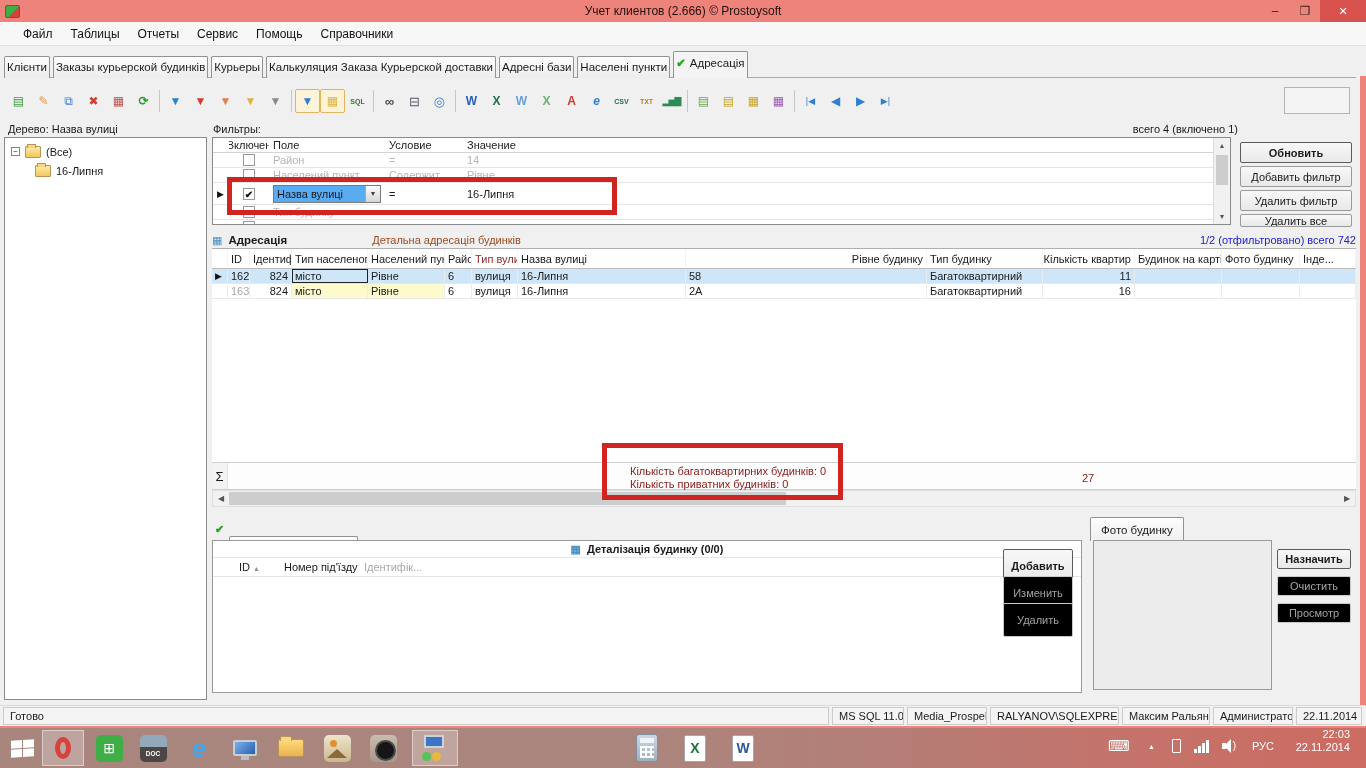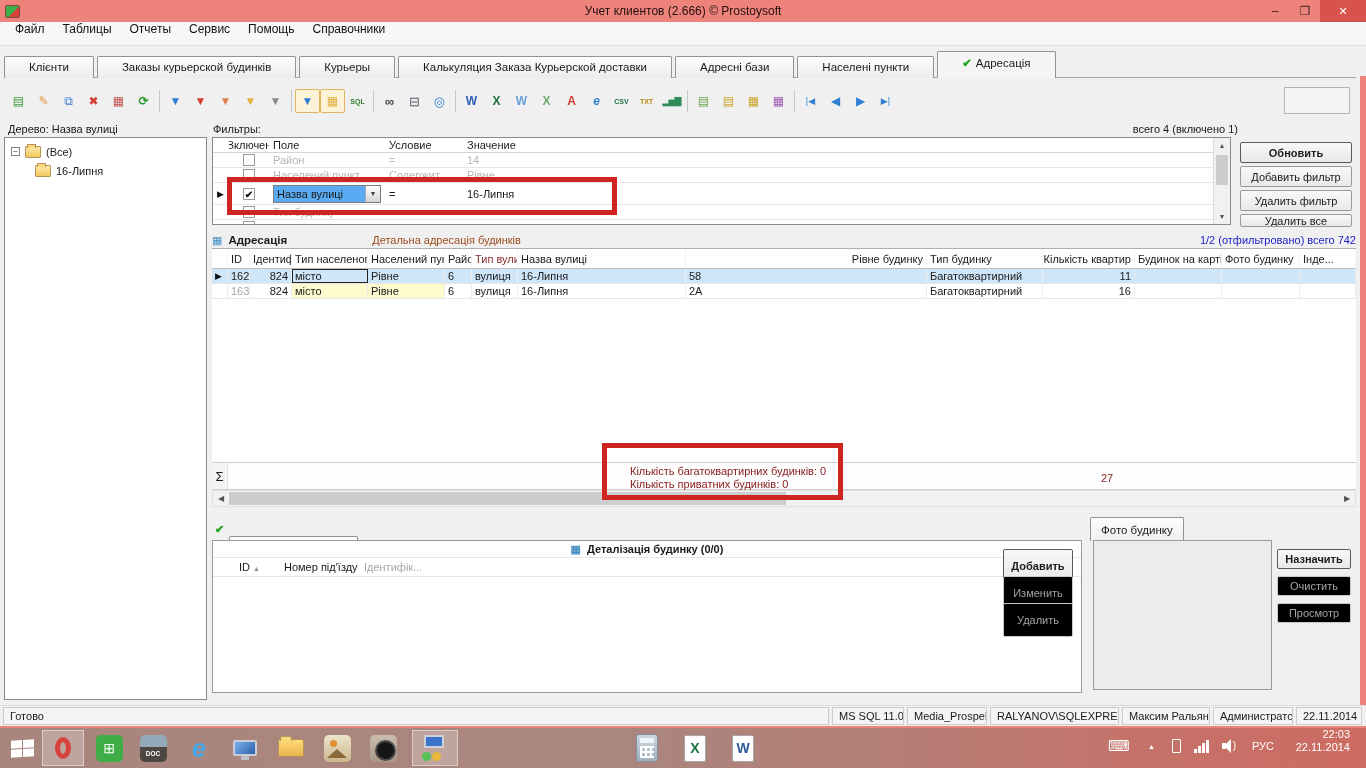--- a/index.html
+++ b/index.html
@@ -8,30 +8,30 @@
 
 
 .titlebar{height:22px;background:#ed837b;position:relative;display:flex;align-items:center}
 .app-icon{width:15px;height:13px;margin-left:5px;position:relative;z-index:2;background:linear-gradient(135deg,#3fae46 0 55%,#d8423c 55% 100%);border:1px solid #7d4b3e;border-radius:2px}
 .titlebar .title{position:absolute;left:0;right:0;text-align:center;font-size:12px;color:#22100e}
 .win-controls{margin-left:auto;display:flex;z-index:2;height:22px}
 .win-btn{width:30px;height:22px;display:flex;align-items:center;justify-content:center;color:#3a1f1b;font-size:12px}
 .win-btn.close{width:46px;background:#d8534d;color:#fff;font-size:11px}
 
 
-.menubar{height:24px;background:#f7f7f7;display:flex;padding-left:6px;border-bottom:1px solid #e0e0e0}
+.menubar{height:24px;background:#f7f7f7;display:flex;align-items:center;padding-left:14px;border-bottom:1px solid #e0e0e0}
 .menu-item{padding:0 9px;font-size:12px;color:#111}
 
 
 .app{position:relative;height:659px;background:#f0f0f0}
 .red-strip{position:absolute;right:0;top:30px;height:629px;width:6px;background:#ed837b;z-index:40}
 
 
 .tabstrip{position:absolute;top:4px;left:4px;right:10px;height:28px;display:flex;align-items:flex-end;border-bottom:1px solid #a8a8a8}
-.tab{border:1px solid #929292;border-bottom:none;border-radius:2px 2px 0 0;background:linear-gradient(#fdfdfd,#ececec);padding:4px 24px 5px;margin-right:3px;font-size:11.5px;position:relative;top:1px;white-space:nowrap}
+.tab{border:1px solid #929292;border-bottom:none;border-radius:2px 2px 0 0;background:linear-gradient(#fdfdfd,#ececec);padding:4px 2px 5px;margin-right:3px;font-size:11.5px;position:relative;top:1px;white-space:nowrap}
 .tab.active{background:#f4f4f4;padding-bottom:8px;top:1px}
 .chk{color:#1ea51e;font-weight:bold;margin-right:4px}
 
 
 .toolbar{position:absolute;top:40px;left:6px;right:10px;height:30px;display:flex;align-items:center}
 .tbi{width:25px;height:24px;display:flex;align-items:center;justify-content:center;font-size:12px;border:1px solid transparent;cursor:default}
 .tbi.pressed{background:#fdf3d8;border:1px solid #e0b560;border-radius:2px}
 .tb-sep{width:1px;height:22px;background:#c6c6c6;margin:0 3px}
 .tb-box{position:absolute;left:1278px;top:1px;width:66px;height:27px;border:1px solid #b4b4b4;background:#f4f4f4}
 
@@ -383,21 +383,21 @@
       <span class="mcell"></span>
       <span class="mcell"></span>
       <span class="mcell"></span>
     </div>
   </div>
 
   <div class="msummary">
     <span class="sigma">Σ</span>
     <span class="sline" style="left:418px;top:2px">Кількість багатоквартирних будинків: 0</span>
     <span class="sline" style="left:418px;top:15px">Кількість приватних будинків: 0</span>
-    <span class="sline" style="left:870px;top:9px;width:50px;text-align:center">27</span>
+    <span class="sline" style="left:870px;top:9px;width:50px;text-align:left">27</span>
   </div>
 
   <div class="mhscroll">
     <span class="harrow" style="left:0">◀</span>
     <span class="hthumb"></span>
     <span class="harrow" style="right:0">▶</span>
   </div>
 
   <span class="dcheck">✔</span>
   <div class="btab" style="left:229px;top:490px">Деталізація будинку</div>

